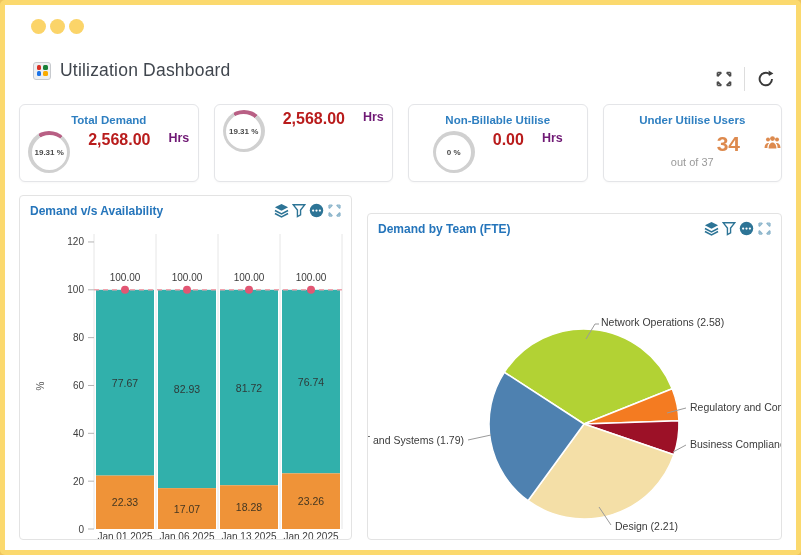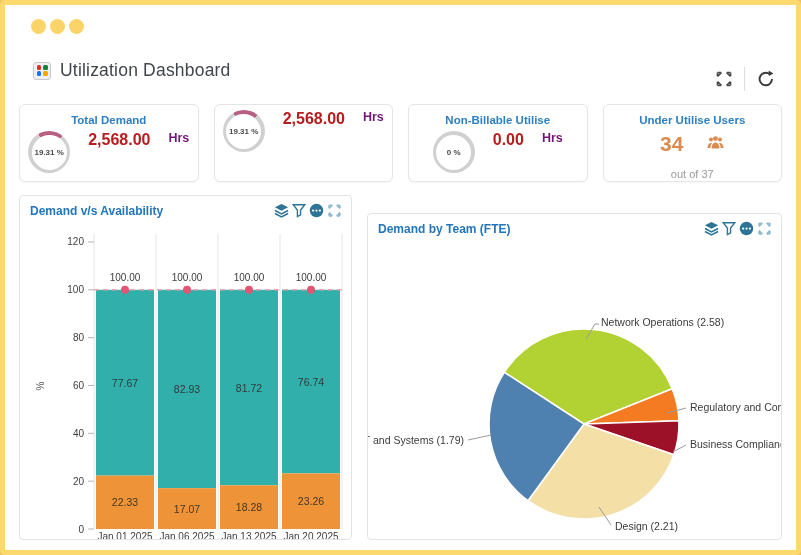--- a/index.html
+++ b/index.html
@@ -27,23 +27,23 @@
   .card { flex:1; background:#fff; border:1px solid #e4e5e8; border-radius:6px; text-align:center;
     box-shadow:0 1px 2px rgba(0,0,0,0.03); overflow:hidden; }
   .card-title { margin-top:9px; font-size:11.5px; font-weight:bold; color:#2e7fc1; }
   .card-body { display:flex; align-items:flex-start; justify-content:center; gap:18px; margin-top:5px; }
   .gauge { width:42px; height:42px; border-radius:50%; position:relative; flex:0 0 auto;
     background:#d0d0d0; display:flex; align-items:center; justify-content:center; }
   .gauge::before { content:""; position:absolute; inset:3.5px; background:#fff; border-radius:50%; }
   .gauge span { position:relative; font-size:8px; font-weight:bold; color:#4a4a4a; }
   .kpi-value { font-size:16px; font-weight:bold; color:#b91c1c; }
   .kpi-unit { font-size:12.5px; font-weight:bold; color:#701a75; }
-  .users-line { display:flex; align-items:center; justify-content:center; gap:24px; margin-top:6px; }
+  .users-line { display:flex; align-items:center; justify-content:flex-end; gap:24px; margin-top:6px; }
   .users-count { font-size:21px; font-weight:bold; color:#dd8a4e; }
-  .users-sub { font-size:11px; color:#9a9a9a; margin-top:12px; }
+  .users-sub { font-size:11px; color:#9a9a9a; margin-top:0px; }
 
   .panels { position:absolute; top:190px; left:14px; right:14px; height:345px; display:flex; gap:15px;justify-content:center; }
   .panel { background:#fff; border:1px solid #e3e3e3; border-radius:4px; position:relative; overflow:hidden; }
   .panel.left { width:333px; flex:0 0 auto; }
   .panel.right { flex:1;margin-top:18px; }
   .panel-head { display:flex; align-items:center; justify-content:space-between; padding:7px 9px 3px 10px; }
   .panel-title { font-size:12px; font-weight:bold; color:#2575bb; }
   .panel-icons { display:flex; align-items:center; gap:3px; }
   .chart-svg { position:absolute; left:0; top:28px; }
 </style>

